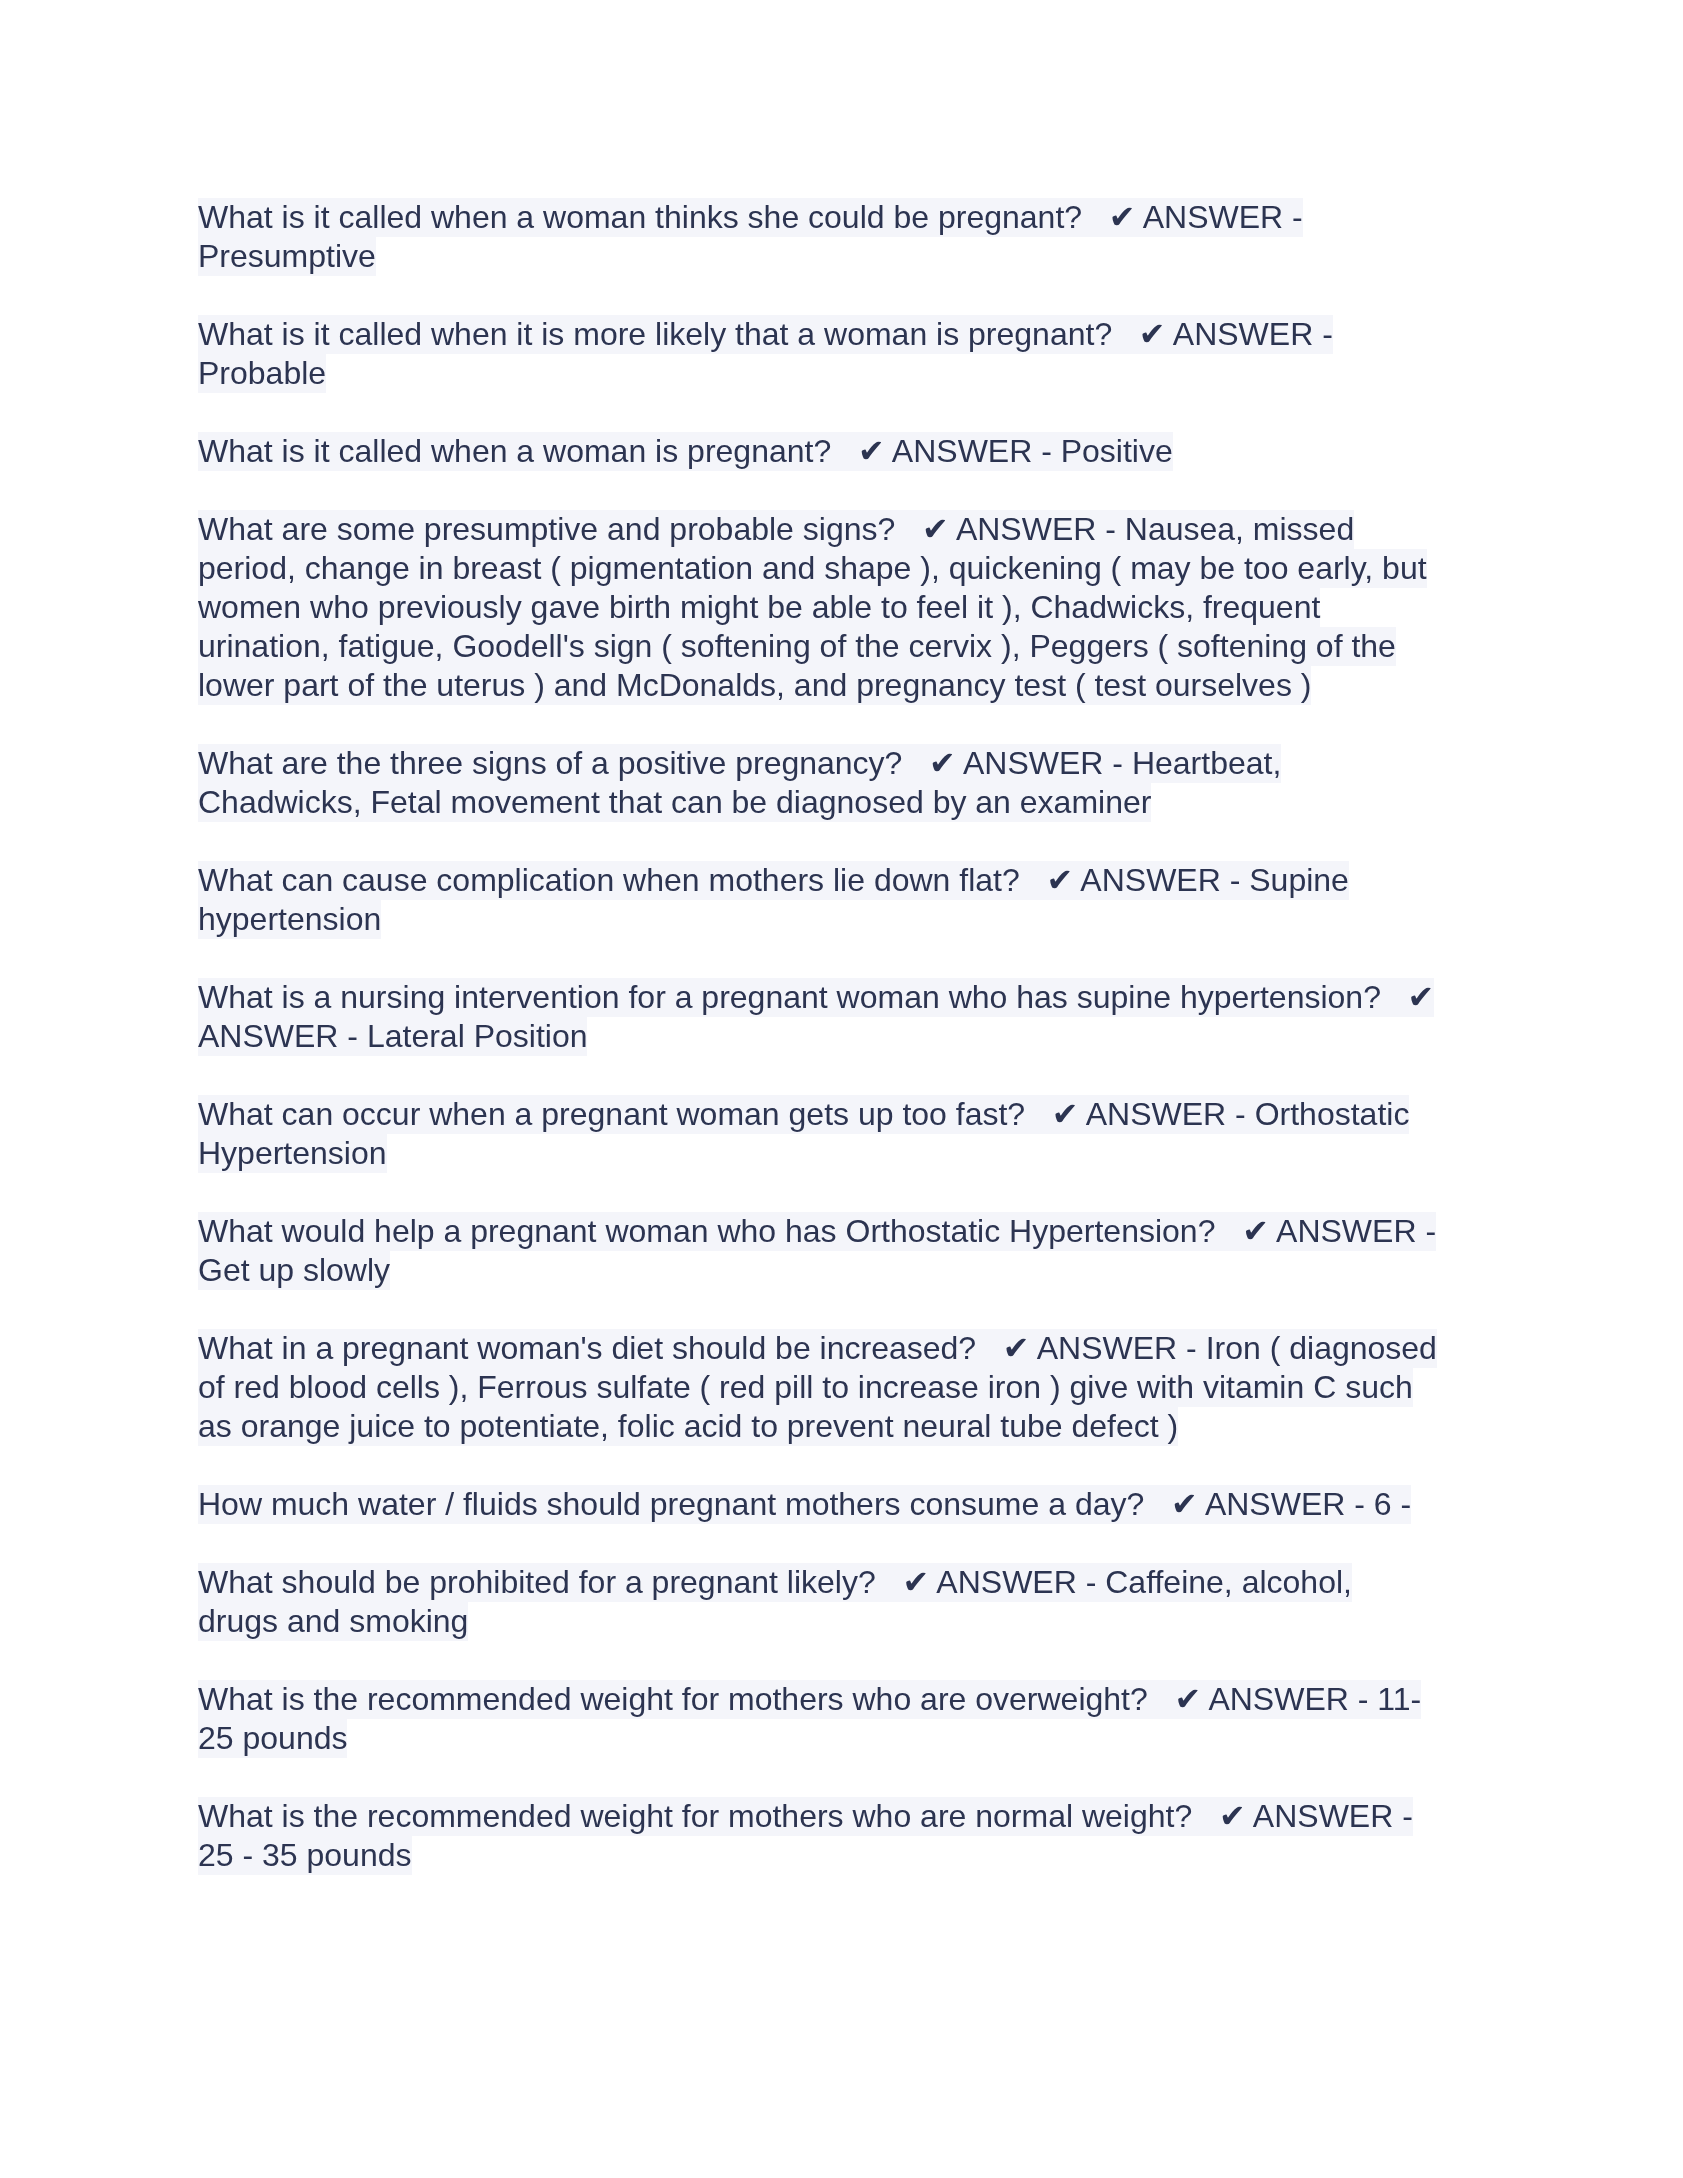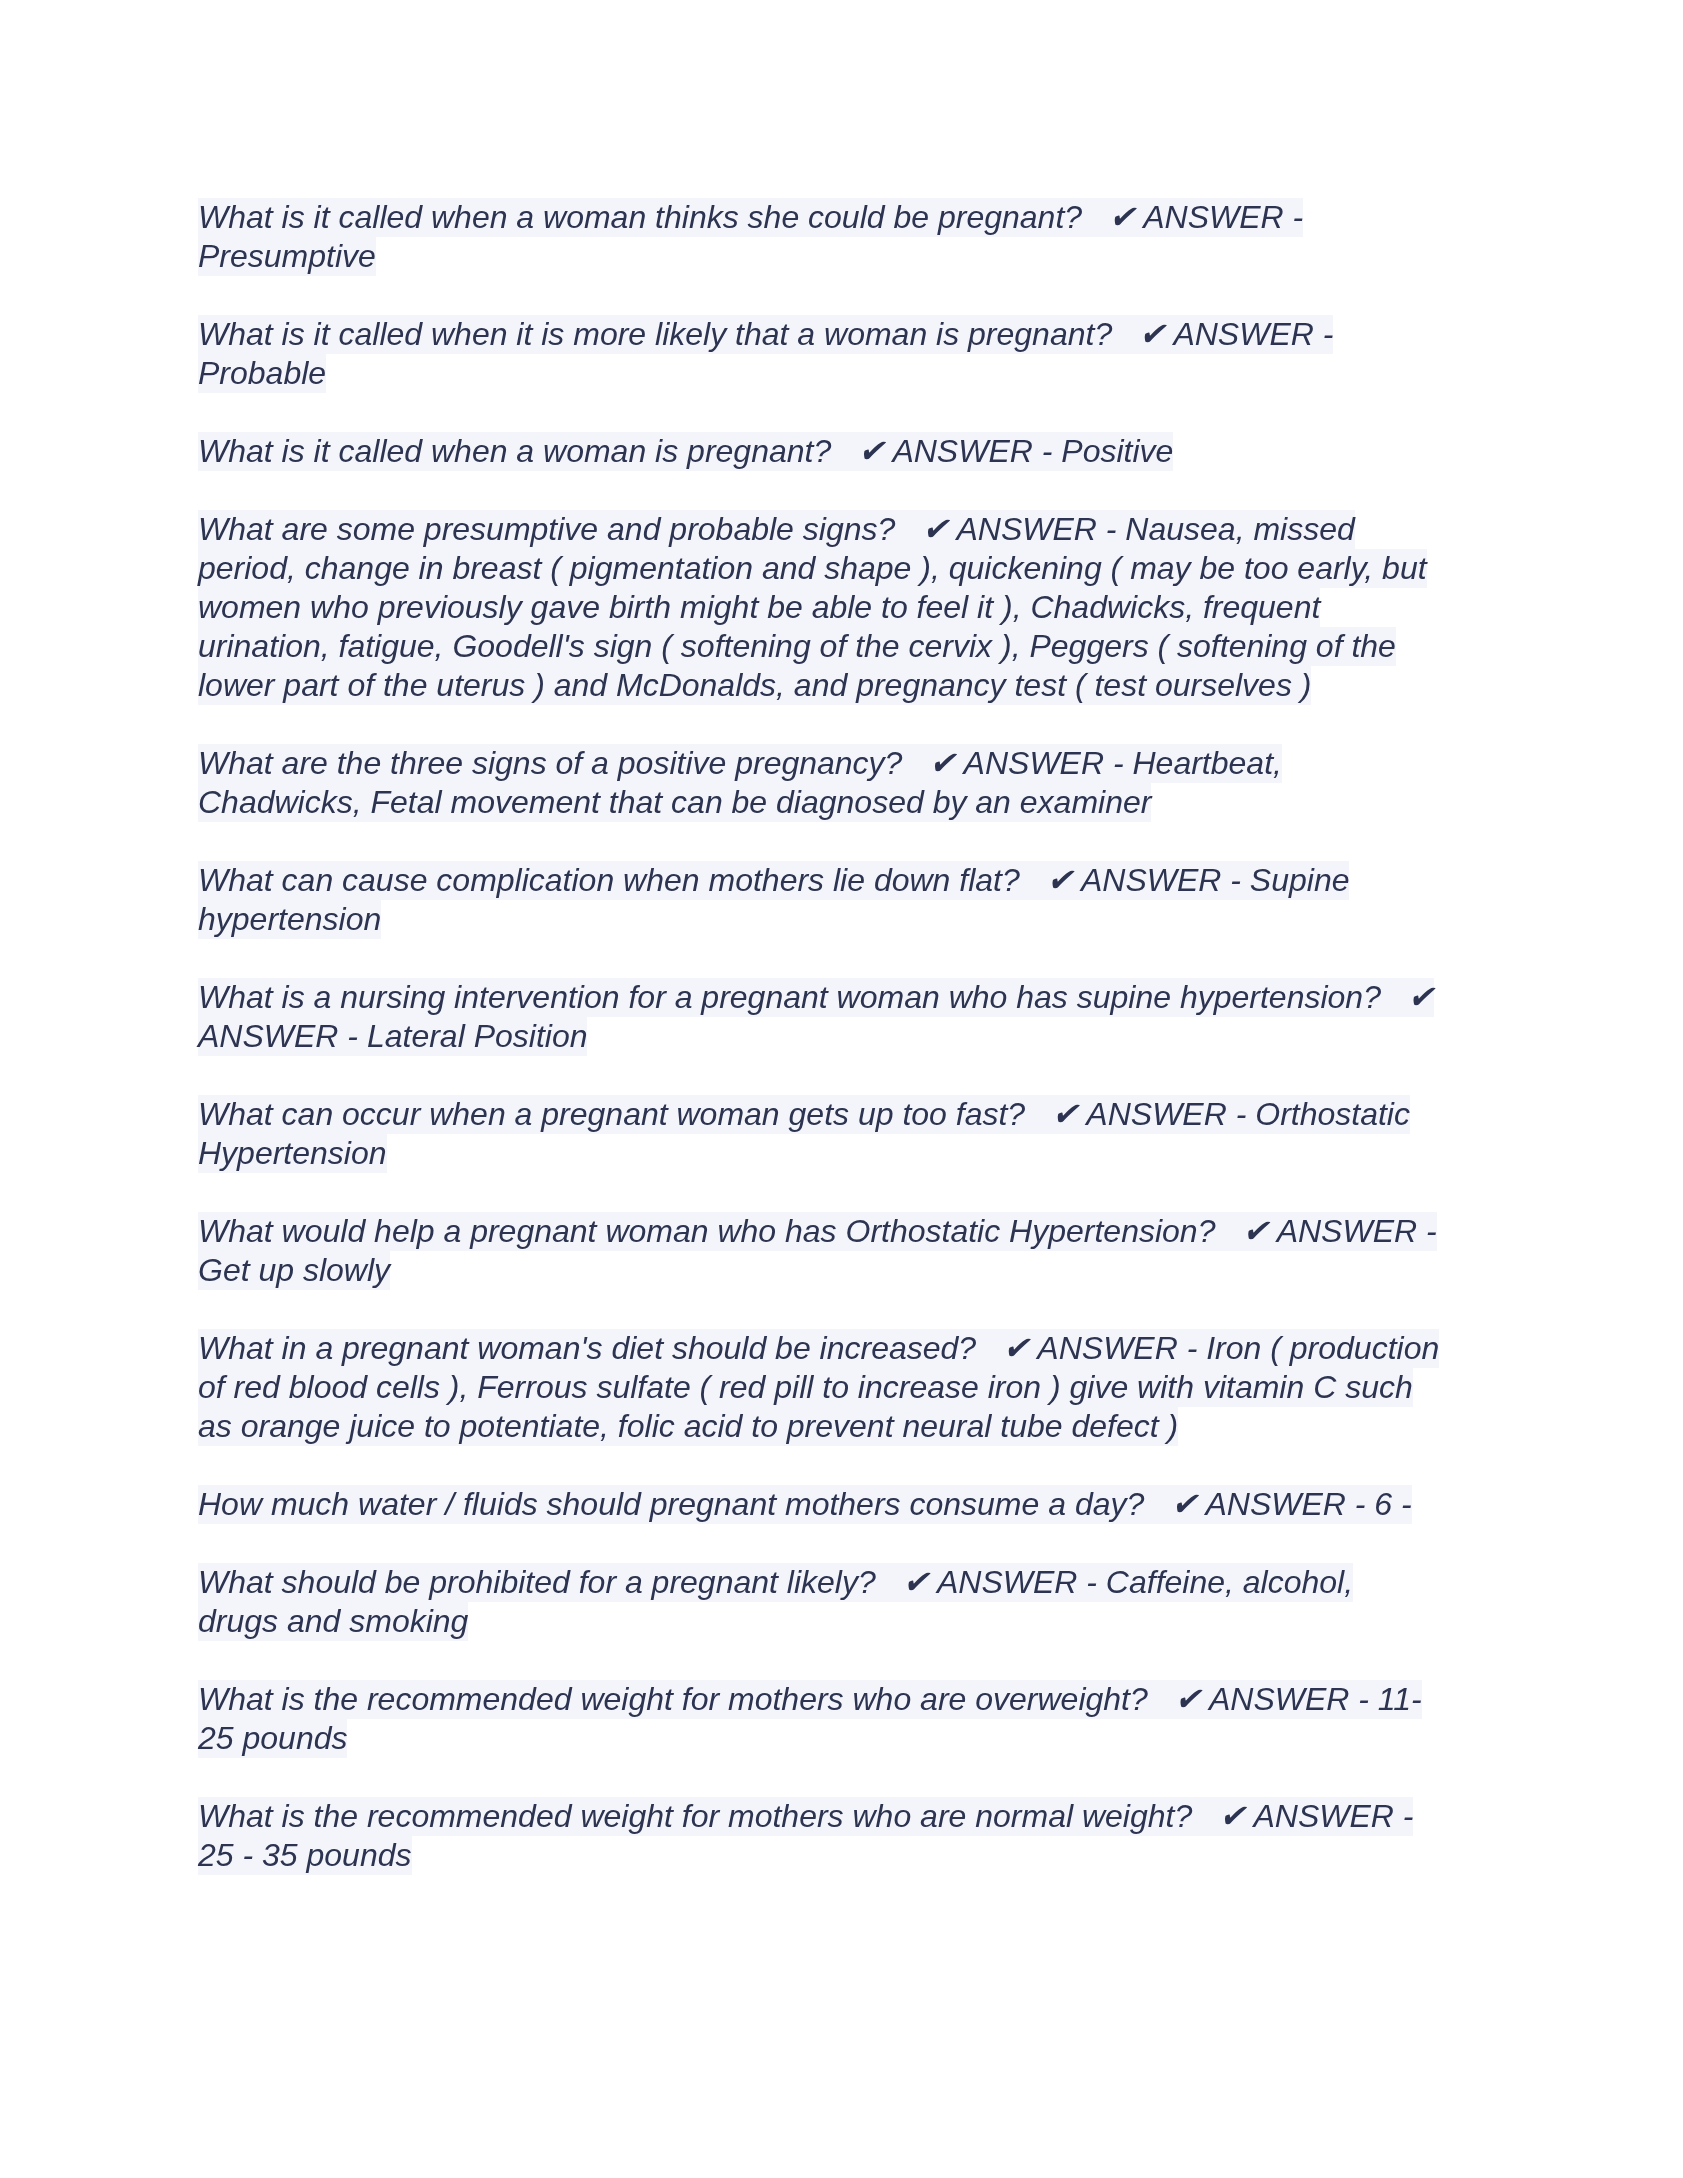--- a/index.html
+++ b/index.html
@@ -30,21 +30,20 @@
     line-height: 39px;
     font-size: 32px;
     white-space: pre;
   }
   .qa-line > span {
     display: inline-block;
     background: #f4f5fa;
     height: 39px;
     line-height: 39px;
     vertical-align: top;
-    font-style: italic;
   }
 </style>
 </head>
 <body>
 
 <div class="page">
 
   <div class="qa-block">
     <div class="qa-line"><span>What is it called when a woman thinks she could be pregnant?   ✔ ANSWER -</span></div>
     <div class="qa-line"><span>Presumptive</span></div>
@@ -86,21 +85,21 @@
     <div class="qa-line"><span>What can occur when a pregnant woman gets up too fast?   ✔ ANSWER - Orthostatic</span></div>
     <div class="qa-line"><span>Hypertension</span></div>
   </div>
 
   <div class="qa-block">
     <div class="qa-line"><span>What would help a pregnant woman who has Orthostatic Hypertension?   ✔ ANSWER -</span></div>
     <div class="qa-line"><span>Get up slowly</span></div>
   </div>
 
   <div class="qa-block">
-    <div class="qa-line"><span>What in a pregnant woman's diet should be increased?   ✔ ANSWER - Iron ( production</span></div>
+    <div class="qa-line"><span>What in a pregnant woman's diet should be increased?   ✔ ANSWER - Iron ( diagnosed</span></div>
     <div class="qa-line"><span>of red blood cells ), Ferrous sulfate ( red pill to increase iron ) give with vitamin C such</span></div>
     <div class="qa-line"><span>as orange juice to potentiate, folic acid to prevent neural tube defect )</span></div>
   </div>
 
   <div class="qa-block">
     <div class="qa-line"><span>How much water / fluids should pregnant mothers consume a day?   ✔ ANSWER - 6 -</span></div>
   </div>
 
   <div class="qa-block">
     <div class="qa-line"><span>What should be prohibited for a pregnant likely?   ✔ ANSWER - Caffeine, alcohol,</span></div>

